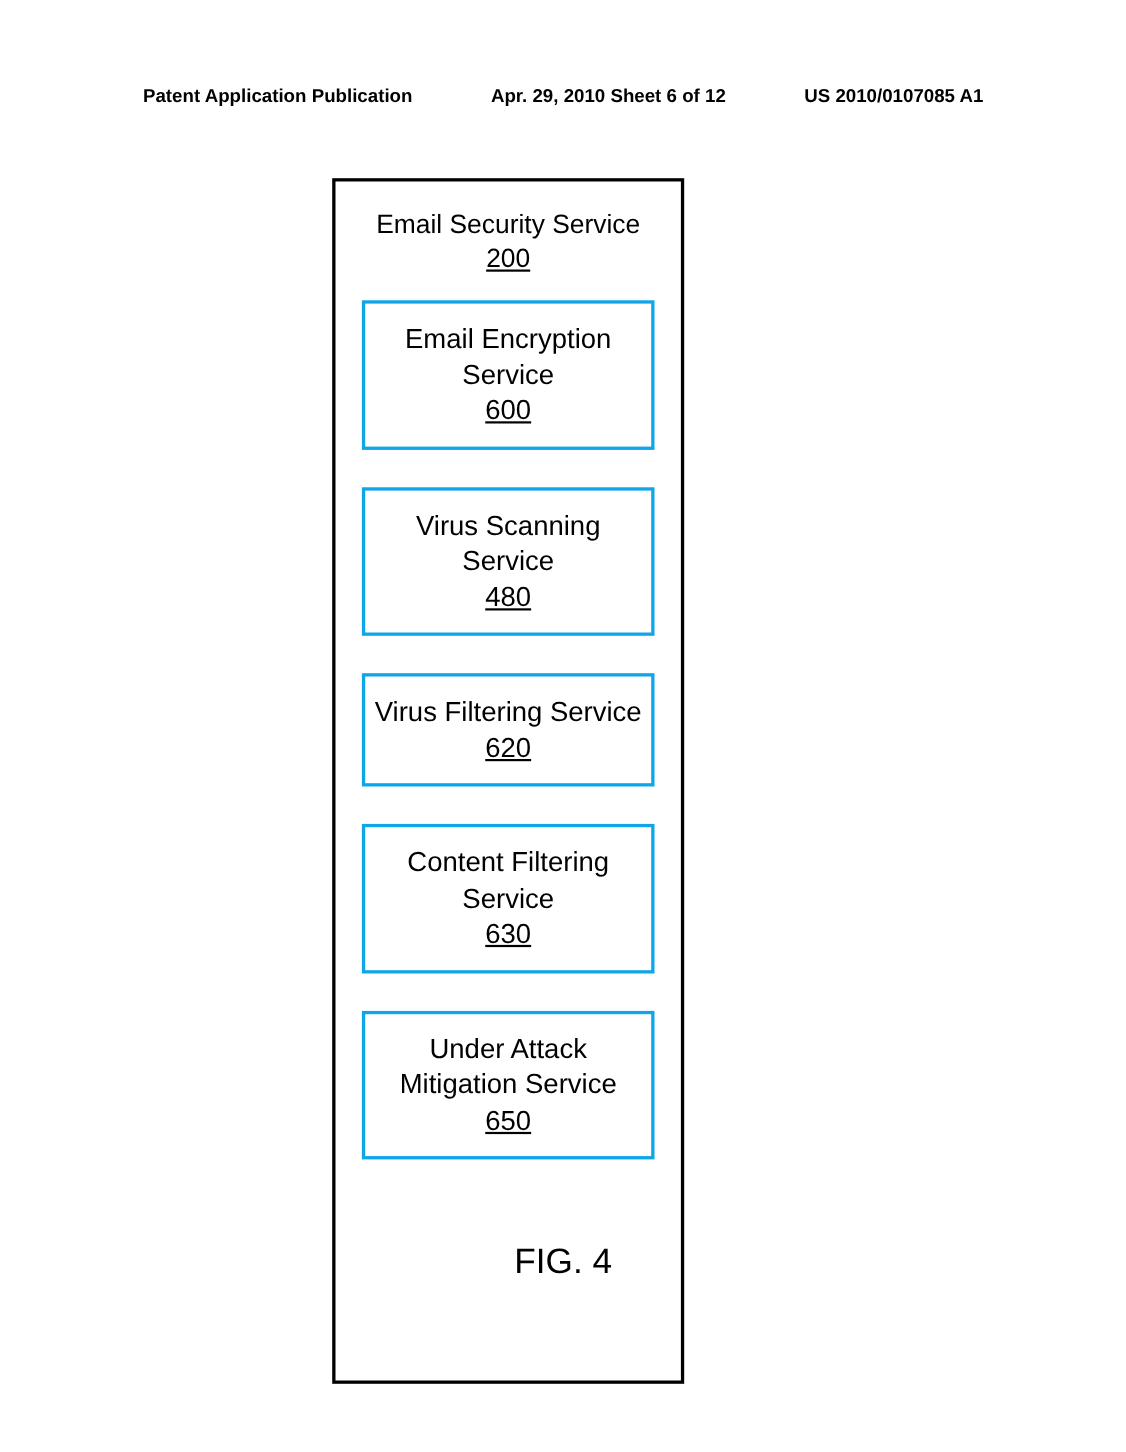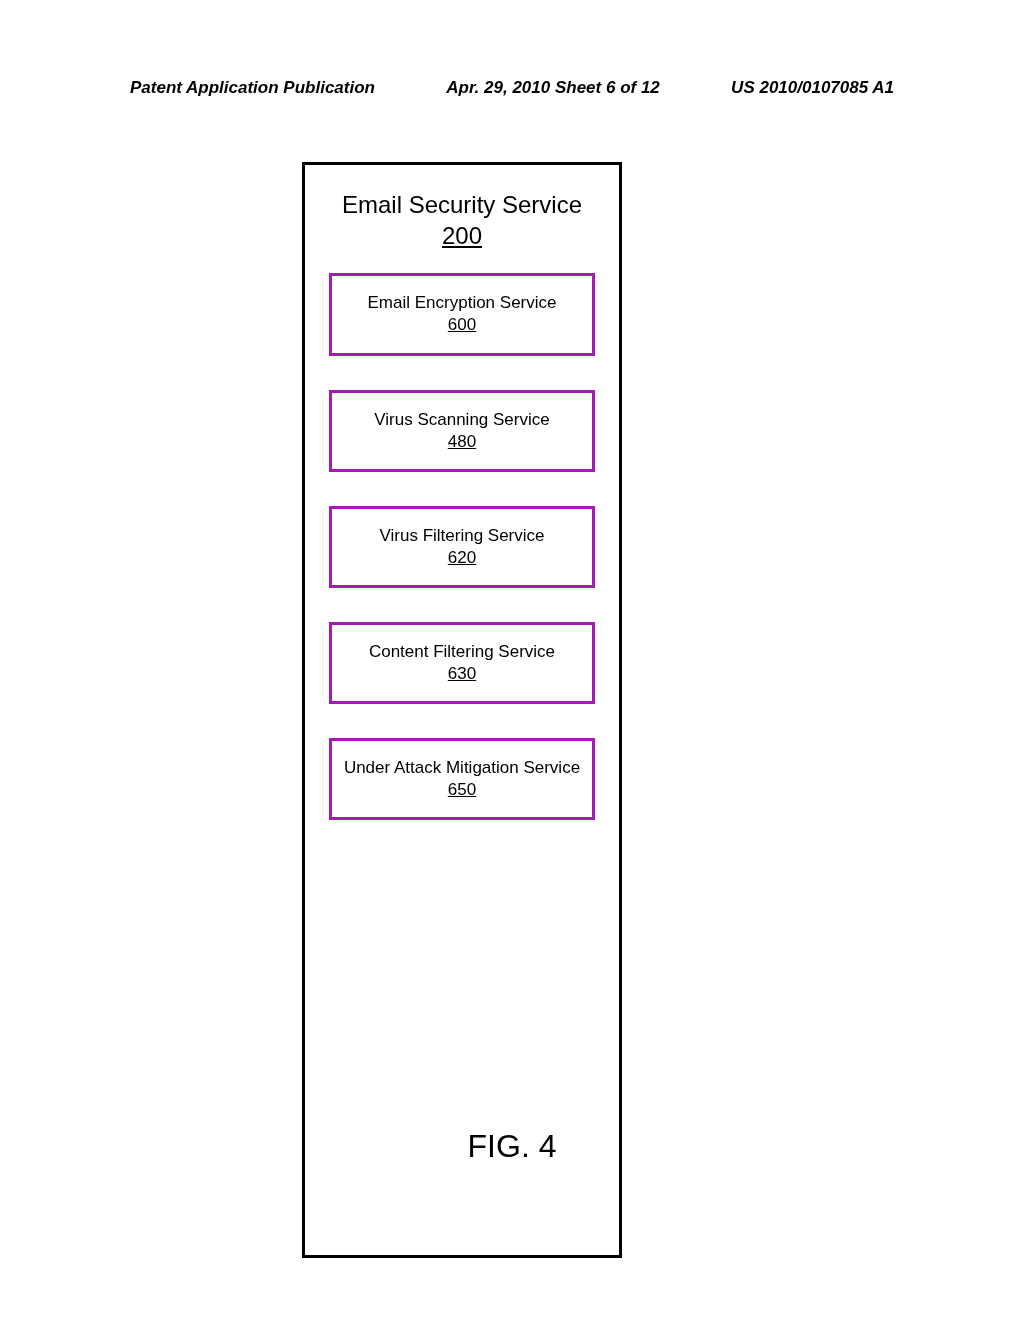--- a/index.html
+++ b/index.html
@@ -17,21 +17,20 @@
     .header {
       position: absolute;
       top: 78px;
       left: 0;
       width: 100%;
       display: flex;
       justify-content: space-between;
       padding: 0 130px;
       font-size: 17px;
       font-weight: bold;
-      font-style: italic;
     }
     .header-left {
       flex: 0 0 auto;
     }
     .header-center {
       flex: 0 0 auto;
       text-align: center;
     }
     .header-right {
       flex: 0 0 auto;
@@ -49,24 +48,24 @@
     }
     .outer-title {
       font-size: 24px;
       line-height: 1.3;
       margin-bottom: 22px;
     }
     .outer-title .num {
       text-decoration: underline;
     }
     .inner-box {
-      border: 3px solid #a21caf;
+      border: 3px solid #0ea5e9;
       padding: 16px 8px;
       margin-bottom: 34px;
-      font-size: 17px;
+      font-size: 25px;
       line-height: 1.3;
     }
     .inner-box:last-child {
       margin-bottom: 0;
     }
     .inner-box .num {
       text-decoration: underline;
     }
     .figure-label {
       position: absolute;

